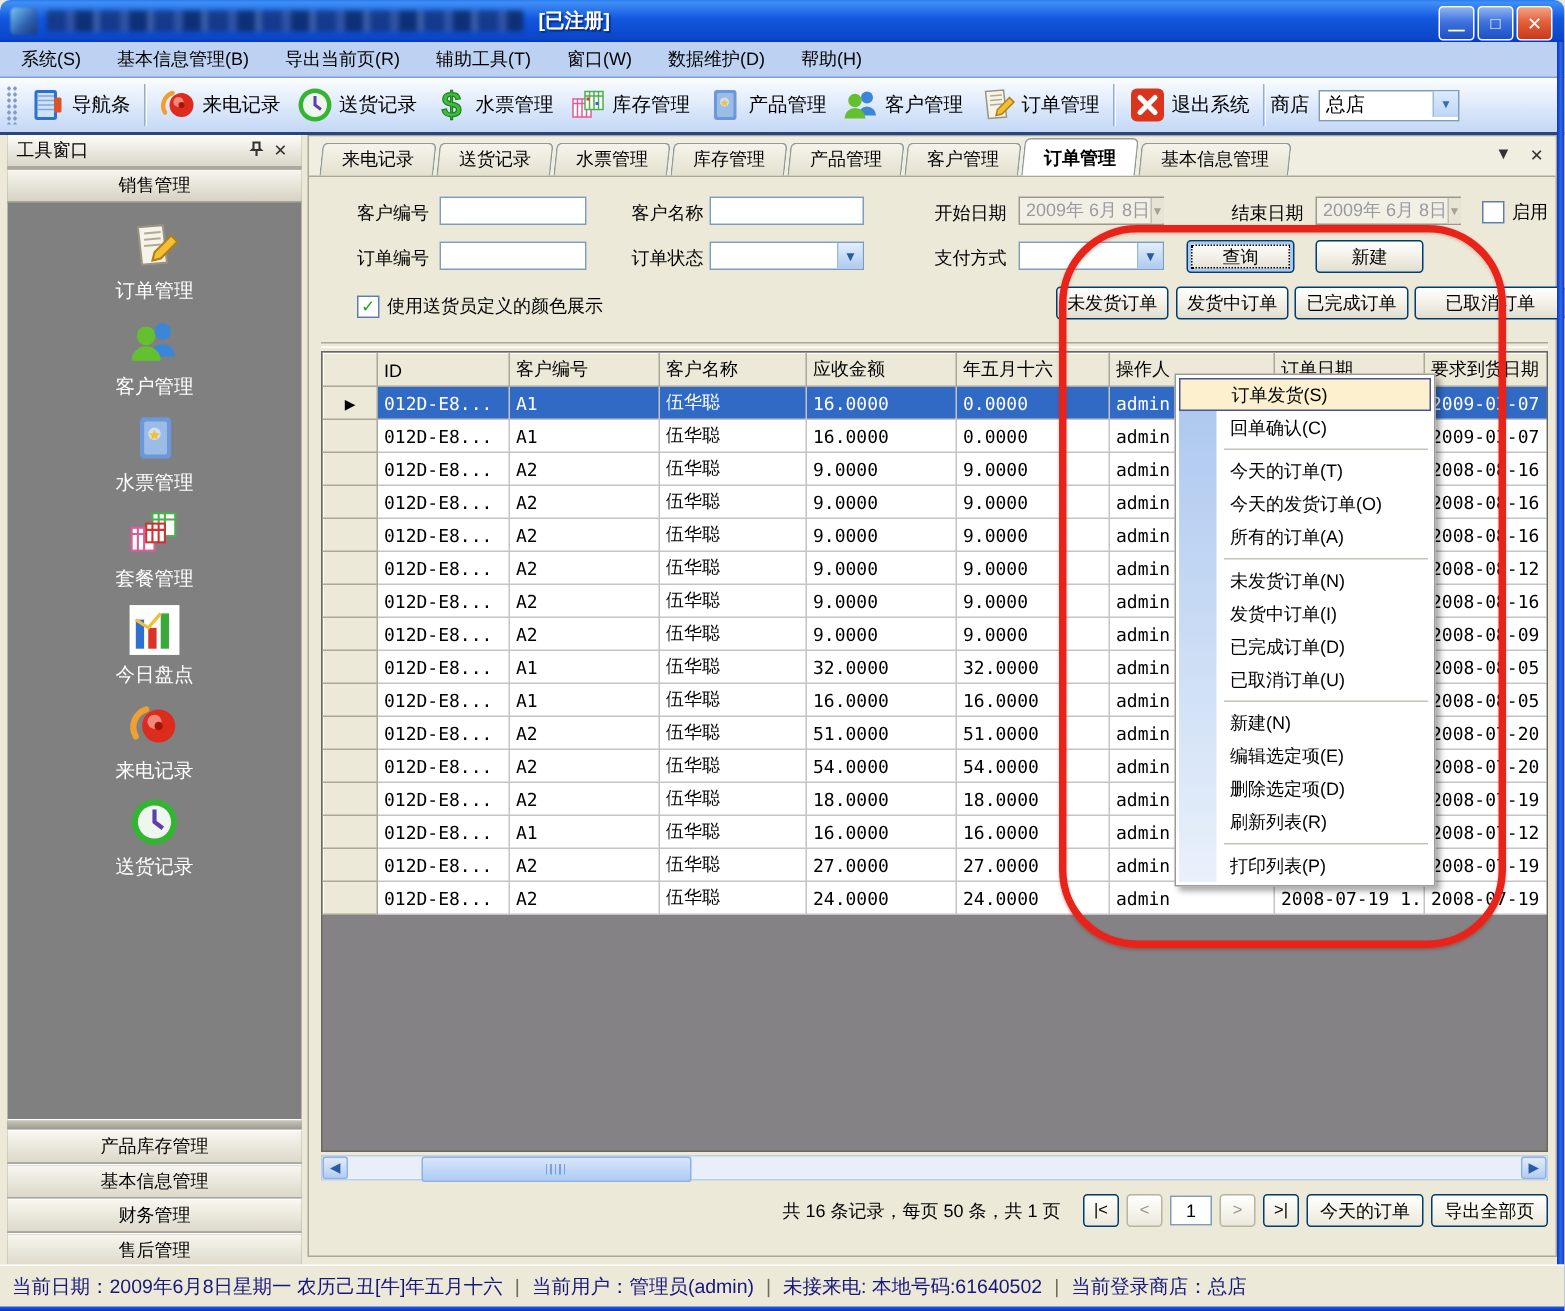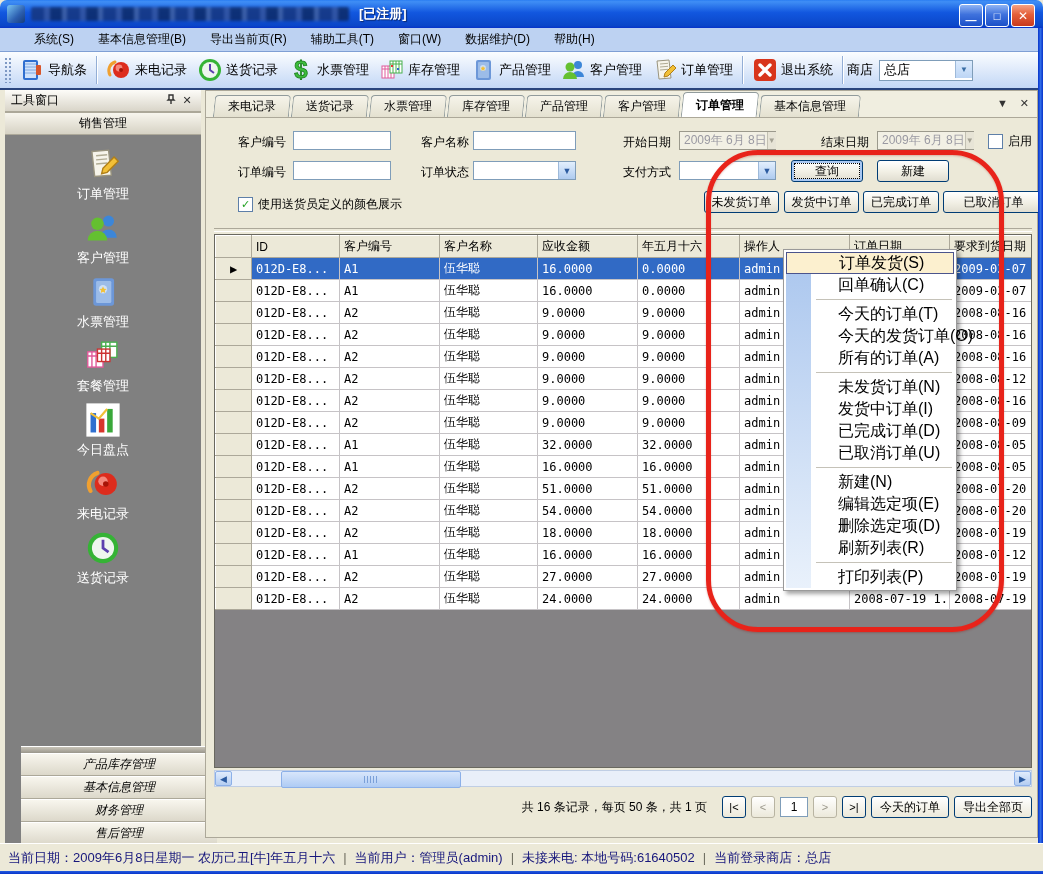--- a/index.html
+++ b/index.html
@@ -16,21 +16,21 @@
   .app-icon{width:18px;height:18px;margin:0 6px 0 7px;border-radius:3px;background:linear-gradient(135deg,#79c6f5,#2c5fb0 60%,#173c7a);filter:blur(.6px);}
   .censored-title{width:318px;height:14px;border-radius:2px;background:repeating-linear-gradient(90deg,#16367e 0 13px,#35549c 13px 19px,#0d2a66 19px 31px,#41609f 31px 36px);filter:blur(1.6px);opacity:.85;}
   .registered{margin-left:10px;font-weight:bold;font-size:13px;text-shadow:1px 1px 1px #0b2a70;}
   .win-btns{position:absolute;right:8px;top:4px;display:flex;gap:2px;}
   .wbtn{width:22px;height:21px;border:1px solid #fff;border-radius:3px;display:flex;align-items:center;justify-content:center;font-size:11px;color:#fff;font-weight:bold;}
   .wbtn.min,.wbtn.max{background:linear-gradient(180deg,#8fb4f4,#3f72dd 45%,#1c50c8);}
   .wbtn.close{background:linear-gradient(180deg,#f5a284,#e4603a 45%,#c8391c);font-size:12px;}
   .wbtn.min span{transform:translateY(4px);}
 
   
-  .menubar{left:0;top:28px;width:1043px;height:24px;background:#bdd2f2;display:flex;align-items:center;padding-left:22px;box-sizing:border-box;border-bottom:1px solid #7f9fd4;}
+  .menubar{left:0;top:28px;width:1043px;height:24px;background:#bdd2f2;display:flex;align-items:center;padding-left:2px;box-sizing:border-box;border-bottom:1px solid #7f9fd4;}
   .menu-item{padding:3px 12px;color:#000;}
 
   
   .toolbar{left:0;top:52px;width:1043px;height:38px;background:linear-gradient(180deg,#fbfdff,#dce8fa 55%,#c3d8f6);border-bottom:2px solid #29457e;display:flex;align-items:center;box-sizing:border-box;}
   .tb-grip{width:8px;height:26px;margin:0 2px 0 4px;background-image:radial-gradient(circle,#7e99c4 1px,transparent 1.4px);background-size:4px 4px;}
   .tb-item{display:flex;align-items:center;gap:3px;padding:2px 5px;color:#000;font-size:13px;white-space:nowrap;}
   .tb-sep{width:1px;height:28px;background:#93aed6;margin:0 4px;box-shadow:1px 0 0 #fff;}
   .tb-combo{display:flex;align-items:center;gap:6px;font-size:13px;}
   .combo-box{width:88px;height:19px;background:#fff;border:1px solid #7f9db9;display:flex;align-items:flex-start;justify-content:space-between;padding-left:4px;}
   .combo-arrow{width:16px;height:17px;background:linear-gradient(180deg,#dcebfd,#bcd5f5);border-left:1px solid #9db9d9;color:#3a6ea5;font-size:8px;display:flex;align-items:center;justify-content:center;}
@@ -38,21 +38,21 @@
 
   
   .sidebar{left:5px;top:90px;width:196px;height:755px;background:#808080;}
   .sb-title{height:21px;background:linear-gradient(180deg,#fdfcf8,#d9d5c9);border-bottom:1px solid #aca899;display:flex;align-items:center;padding:0 6px;color:#000;}
   .sb-title .t{flex:1;}
   .sb-title .pin,.sb-title .x{width:16px;text-align:center;color:#333;font-size:11px;}
   .sb-group{height:21px;background:linear-gradient(180deg,#f8f6ee,#d6d2c4);border:1px solid #aca899;border-left:none;border-right:none;display:flex;align-items:center;justify-content:center;color:#000;}
   .sb-items{position:absolute;top:50px;left:0;width:196px;}
   .sb-item{height:64px;display:flex;flex-direction:column;align-items:center;justify-content:flex-start;padding-top:6px;box-sizing:border-box;color:#fff;}
   .sb-item .lbl{margin-top:3px;font-size:13px;}
-  .sb-bottom{position:absolute;left:16px;bottom:0;width:196px;font-style:italic;}
+  .sb-bottom{position:absolute;left:0;bottom:0;width:196px;}
   .sb-splitter{height:6px;background:linear-gradient(180deg,#c8c4b8,#9a978c);border-top:1px solid #fff;}
   .sb-btn{height:21px;background:linear-gradient(180deg,#f8f6ee,#dcd8ca);border-top:1px solid #fff;border-bottom:1px solid #aca899;display:flex;align-items:center;justify-content:center;color:#000;}
 
   
   .content{left:205px;top:90px;width:833px;height:748px;background:#ece9d8;border:1px solid #aca899;box-sizing:border-box;}
   .tabbar{position:absolute;left:0;top:0;width:100%;height:27px;background:#f0eee0;border-bottom:1px solid #aca899;display:flex;align-items:flex-end;padding-left:8px;box-sizing:border-box;}
   .tab{height:21px;line-height:21px;padding:0 13px;margin-right:2px;border:1px solid #919b9c;border-bottom:none;border-radius:4px 4px 0 0;background:linear-gradient(#f6f4ea,#e4e1d0);color:#000;transform:skewX(-6deg);}
   .tab span{display:inline-block;transform:skewX(6deg);}
   .tab.active{background:#fff;font-weight:bold;height:24px;line-height:24px;position:relative;z-index:2;}
   .tab-ctl{position:absolute;right:8px;top:6px;color:#333;font-size:11px;display:flex;gap:12px;}
@@ -96,21 +96,21 @@
   .pg-export{padding:0 8px;height:22px;border:1px solid #003c74;border-radius:3px;background:linear-gradient(180deg,#fff,#ece9da);display:flex;align-items:center;font-size:12px;box-sizing:border-box;}
 
   
   .statusbar{left:0;top:843px;width:1043px;height:28px;background:#ece9d8;border-top:1px solid #fff;display:flex;align-items:center;padding-left:8px;box-sizing:border-box;color:#17177c;font-size:13px;}
   .sb-sec{white-space:nowrap;}
   .sb-div{margin:0 8px;color:#6f6d60;}
 
   
   .ctx-menu{left:783px;top:249px;width:174px;background:#fff;border:1px solid #9a9a9a;box-shadow:3px 3px 4px rgba(0,0,0,.35);box-sizing:border-box;padding:2px 2px;z-index:40;}
   .ctx-strip{position:absolute;left:2px;top:2px;bottom:2px;width:25px;background:linear-gradient(180deg,#aac6ee,#e9f1fb);}
-  .ctx-item{position:relative;height:22px;display:flex;align-items:center;padding-left:52px;color:#000;font-size:16px;white-space:nowrap;}
+  .ctx-item{position:relative;height:22px;display:flex;align-items:center;padding-left:34px;color:#000;font-size:12px;white-space:nowrap;}
   .ctx-item.hl{background:#fcf0cf;border:1px solid #4b548c;box-sizing:border-box;}
   .ctx-sep{height:1px;background:#c5c2b8;margin:3px 2px 3px 30px;}
 
   
   .annotation{left:706px;top:150px;width:288px;height:472px;border:5px solid #e8231a;border-radius:52px;box-shadow:0 1px 2px rgba(150,30,20,.35), inset 0 1px 2px rgba(150,30,20,.25);z-index:60;pointer-events:none;}
 </style>
 </head>
 <body>
 
 <div class="abs titlebar">

